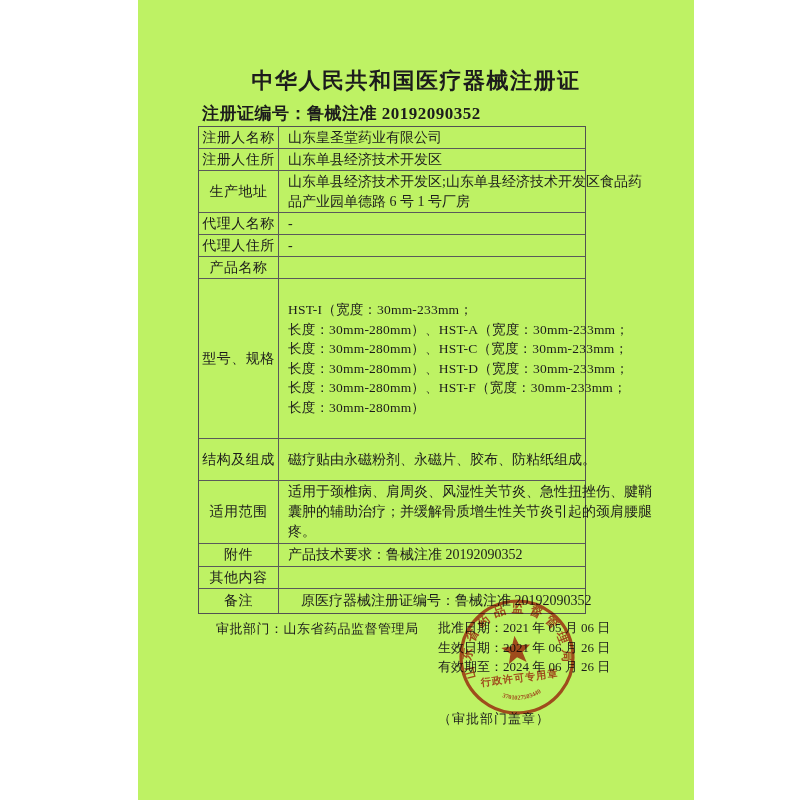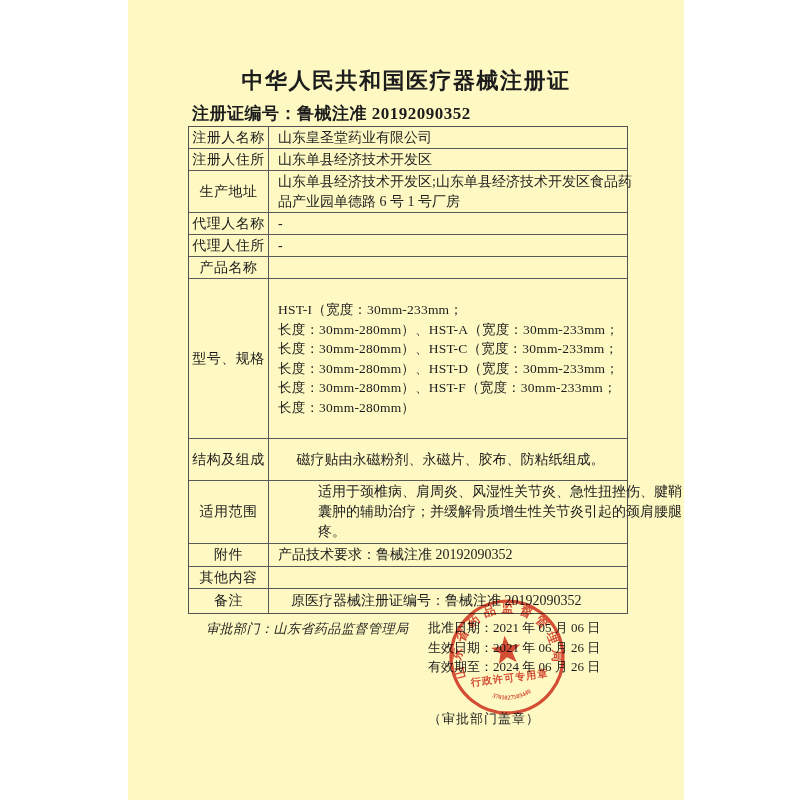--- a/index.html
+++ b/index.html
@@ -2,54 +2,54 @@
 <html><head>
 <meta charset="utf-8">
 <style>
   html,body{margin:0;padding:0;}
   body{
     width:800px;height:800px;position:relative;background:#ffffff;
     font-family:"Liberation Serif","DejaVu Serif",serif;color:#1c1c1c;
     overflow:hidden;
   }
   .paper{
-    position:absolute;left:128px;top:0;width:556px;height:800px;
-    background:#fef9c3;
+    position:absolute;left:138px;top:0;width:556px;height:800px;
+    background:#bef264;
   }
   .title{
     position:absolute;top:66px;left:0;width:100%;text-align:center;
     font-size:22px;font-weight:bold;letter-spacing:1.5px;
   }
   .regline{
     position:absolute;top:102px;left:64px;font-size:17px;font-weight:bold;
     letter-spacing:.5px;white-space:nowrap;
   }
   .ctable{
-    position:absolute;left:60px;top:126px;width:440px;
+    position:absolute;left:60px;top:126px;width:388px;
     border:1.4px solid #525252;box-sizing:border-box;background:transparent;
   }
   .trow{display:flex;border-bottom:1px solid #5a5a5a;box-sizing:border-box;}
   .trow:last-child{border-bottom:none;}
   .tlabel{
     flex:0 0 80px;width:80px;border-right:1px solid #5a5a5a;box-sizing:border-box;
     display:flex;align-items:center;justify-content:center;
     font-size:14px;letter-spacing:.5px;text-align:center;
   }
   .tvalue{
     flex:1;display:flex;flex-direction:column;justify-content:center;
     padding:1px 4px 1px 9px;font-size:14px;box-sizing:border-box;min-width:0;
   }
   .vline{line-height:20px;white-space:nowrap;min-height:10px;}
   .row-spec .vline{font-size:13.5px;line-height:19.5px;letter-spacing:.2px;}
   .row-addr .vline{line-height:20px;}
   .row-comp .vline{line-height:19.5px;text-align:center;}
-  .row-scope .vline{line-height:20.5px;margin-left:40px;}
+  .row-scope .vline{line-height:20.5px;}
   .row-remark .tvalue{padding-left:22px;}
   .footer-dept{
-    position:absolute;left:78px;top:620px;font-size:13px;letter-spacing:.5px;white-space:nowrap;font-style:italic;
+    position:absolute;left:78px;top:620px;font-size:13px;letter-spacing:.5px;white-space:nowrap;
   }
   .footer-dates{
     position:absolute;left:300px;top:618px;font-size:13px;line-height:19.5px;white-space:nowrap;
   }
   .seal-note{
     position:absolute;left:300px;top:682px;font-size:13px;letter-spacing:1px;white-space:nowrap;margin-top:28px;
   }
   .stamp{
     position:absolute;left:318px;top:596px;width:122px;height:122px;
     color:#cf372c;opacity:.88;mix-blend-mode:multiply;

